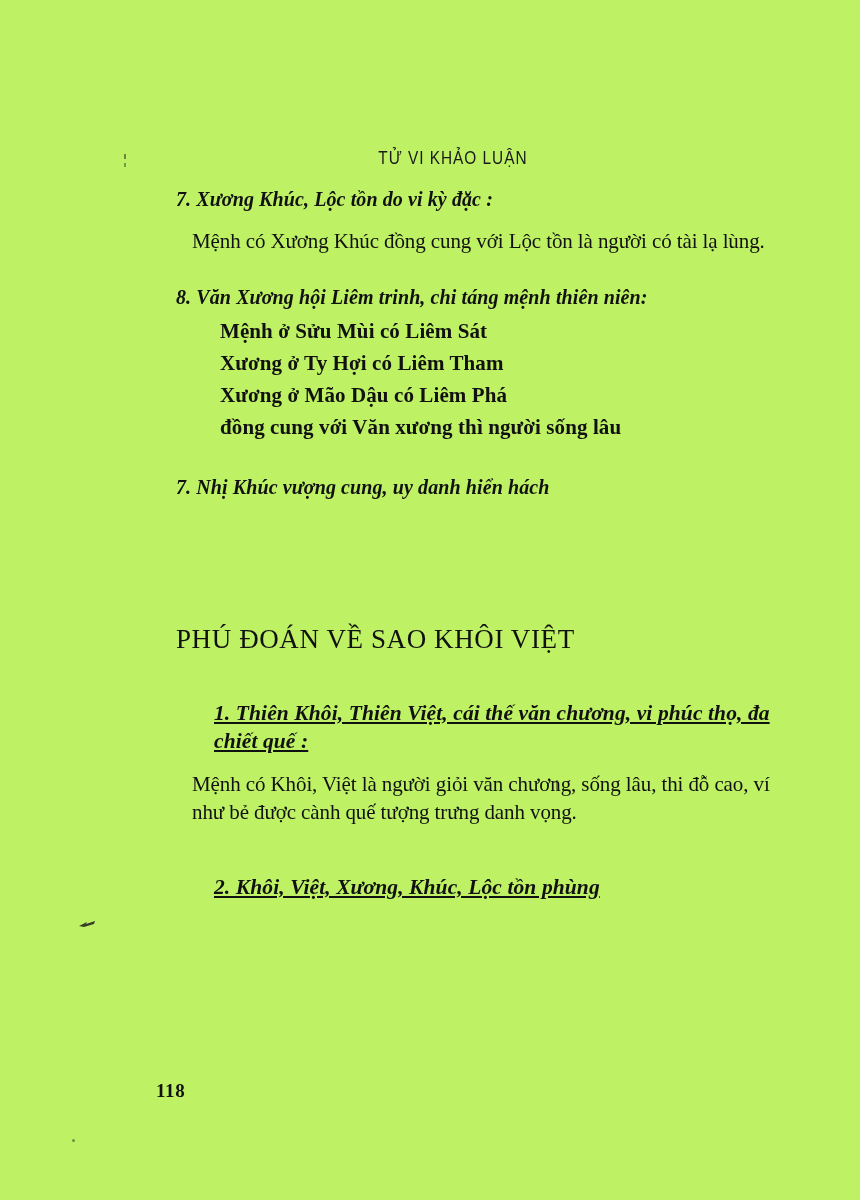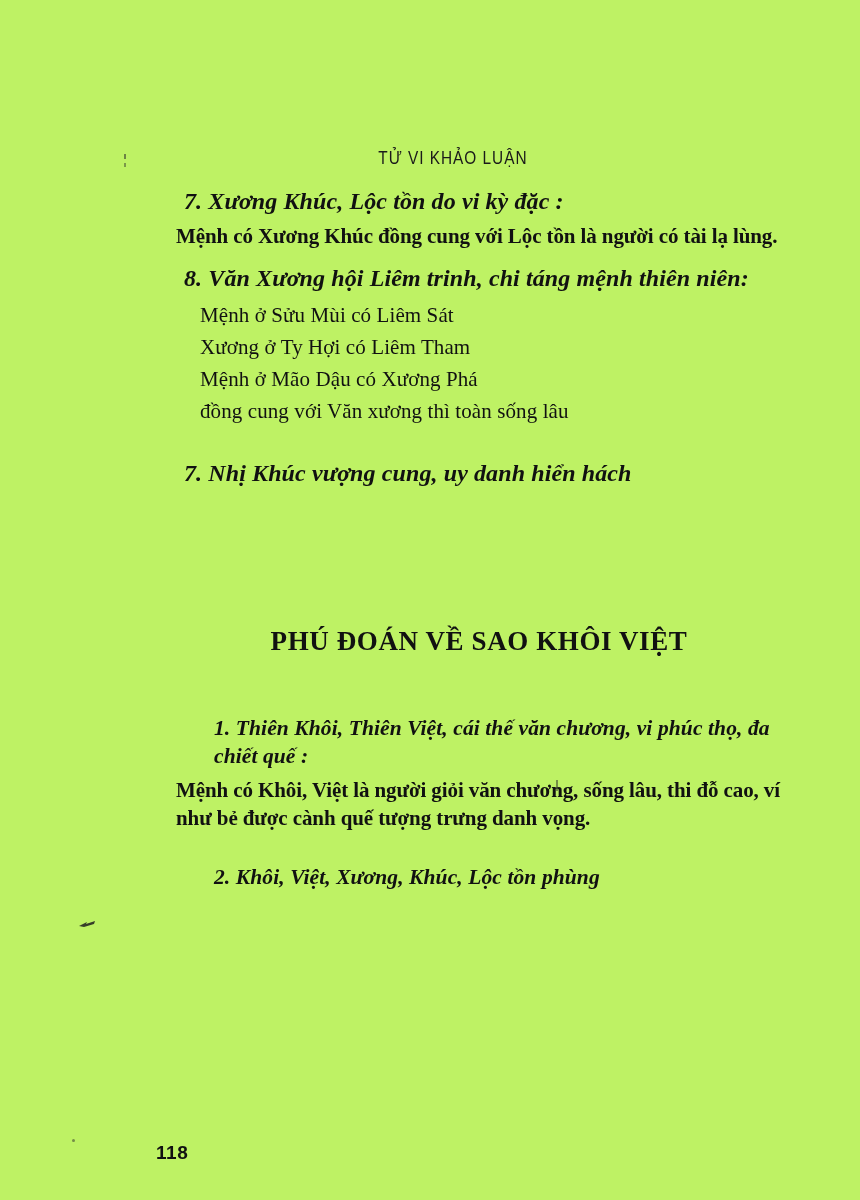--- a/index.html
+++ b/index.html
@@ -44,78 +44,78 @@
   .content {
     position: absolute;
     top: 186px;
     left: 176px;
     width: 620px;
   }
 
   .sec-head {
     font-style: italic;
     font-weight: bold;
-    font-size: 24px;
+    font-size: 20px;
     line-height: 1.30;
     letter-spacing: 0.1px;
-    margin: 0 0 6px 8px;
+    margin: 0 0 6px 0;
   }
 
   .body-para {
     font-size: 21px;
-    font-weight: bold;
+    font-weight: normal;
     line-height: 1.33;
     letter-spacing: -0.1px;
-    margin: 0;
+    margin: 16px;
     font-family: "Liberation Serif", "DejaVu Serif", serif;
   }
 
   .sub-list {
     margin: 6px 0 0 0;
     padding: 0;
     list-style: none;
   }
   .sub-list li {
     font-size: 21px;
-    font-weight: normal;
+    font-weight: bold;
     line-height: 1.52;
-    margin-left: 24px;
+    margin-left: 44px;
     letter-spacing: 0.1px;
   }
 
   .gap-sm { height: 12px; }
   .gap-md { height: 30px; }
   .gap-lg { height: 44px; }
 
   
   .chapter-title {
-    text-align: center;
-    font-weight: bold;
+    font-weight: normal;
     font-size: 27px;
     letter-spacing: 0.6px;
-    margin: 13px;
+    margin: 0;
     padding-right: 14px;
   }
 
   
   .num-head {
     font-style: italic;
     font-weight: bold;
     font-size: 21.5px;
     line-height: 1.32;
     margin: 0 0 6px 38px;
     letter-spacing: 0.1px;
+    text-decoration: underline;
   }
 
   
   .folio {
     position: absolute;
     left: 156px;
-    top: 1142px;
-    font-family: Liberation Sans, sans-serif;
+    top: 1080px;
+    font-family: Liberation Serif, serif;
     font-size: 19px;
     font-weight: bold;
     letter-spacing: 0.6px;
     color: #111111;
   }
 
   
   .artifact {
     position: absolute;
     background: #2a2a2a;
@@ -143,22 +143,22 @@
 
     <p class="sec-head">7. Xương Khúc, Lộc tồn do vi kỳ đặc :</p>
     <p class="body-para">Mệnh có Xương Khúc đồng cung với Lộc tồn là người có tài lạ lùng.</p>
 
     <div class="gap-sm"></div>
 
     <p class="sec-head">8. Văn Xương hội Liêm trinh, chi táng mệnh thiên niên:</p>
     <ul class="sub-list">
       <li>Mệnh ở Sửu Mùi có Liêm Sát</li>
       <li>Xương ở Ty Hợi có Liêm Tham</li>
-      <li>Mệnh ở Mão Dậu có Xương Phá</li>
-      <li>đồng cung với Văn xương thì toàn sống lâu</li>
+      <li>Xương ở Mão Dậu có Liêm Phá</li>
+      <li>đồng cung với Văn xương thì người sống lâu</li>
     </ul>
 
     <div class="gap-md"></div>
 
     <p class="sec-head">7. Nhị Khúc vượng cung, uy danh hiển hách</p>
 
     <div class="gap-md"></div>
 
 
     <div class="gap-lg"></div>

